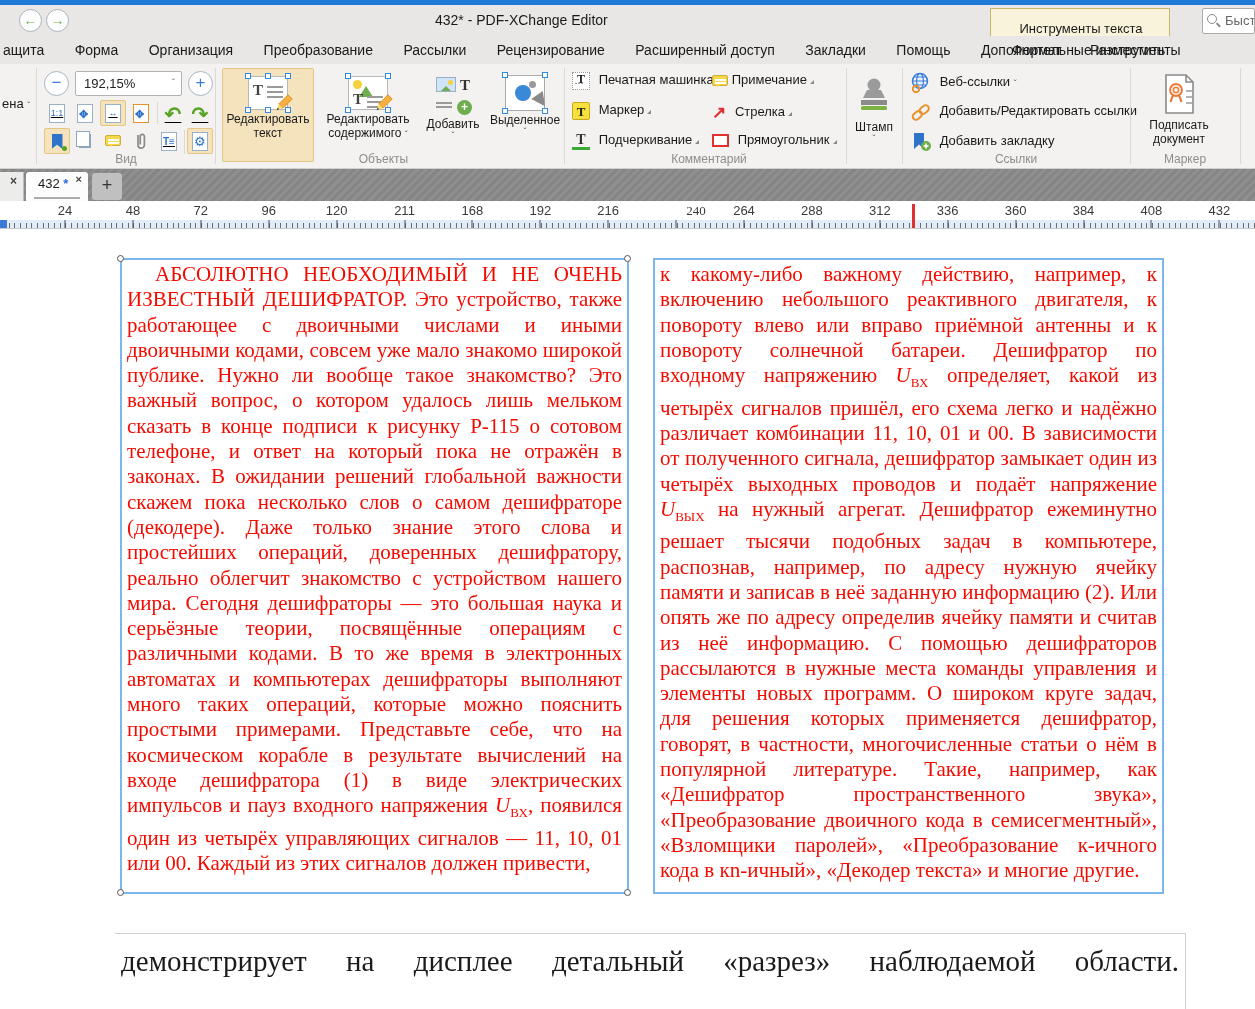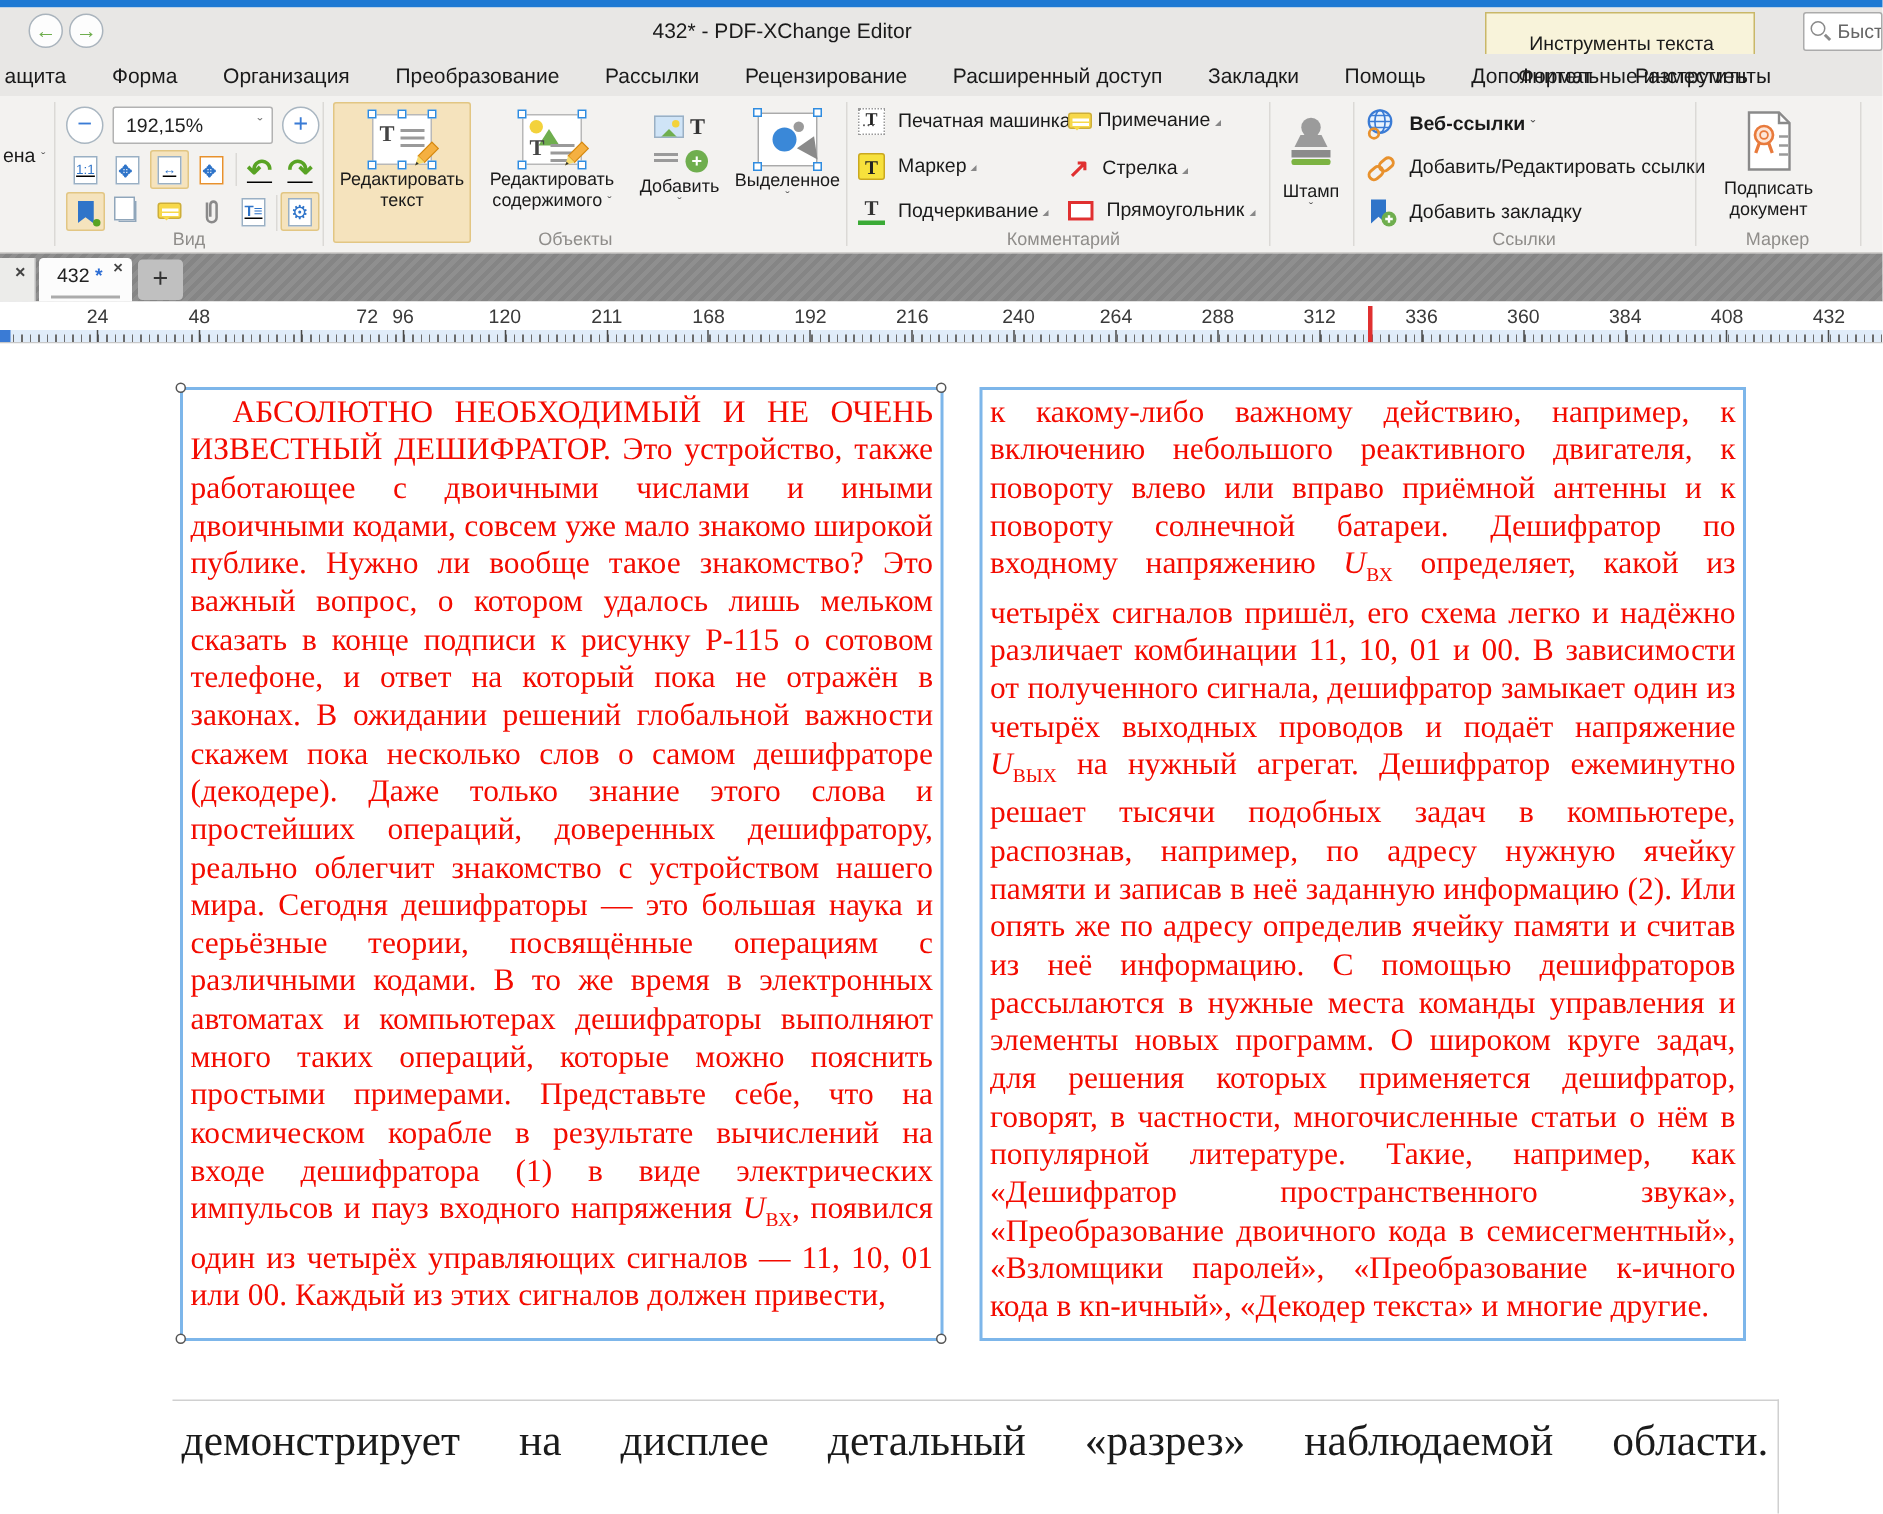--- a/index.html
+++ b/index.html
@@ -375,21 +375,21 @@
       <circle cx="18" cy="8" r="6.5" fill="#9b9b9b"></circle>
       <path d="M11 13 h14 l4 8 h-22 z" fill="#9b9b9b"></path>
       <rect x="5" y="23" width="26" height="5" fill="#8b8b8b"></rect>
       <rect x="5" y="29" width="26" height="4" rx="1.5" fill="#7cb342"></rect>
     </svg>
     <div class="lbl"><span>Штамп</span></div>
     <div class="chevd">ˇ</div>
   </div>
   <div class="gsep" style="left:902px;"></div>
 
-  <div class="linkitem" style="left:910px;top:8px;font-weight:bold;">
+  <div class="linkitem" style="left:910px;top:8px;">
     <svg width="22" height="22" viewBox="0 0 22 22">
       <circle cx="10" cy="9" r="7.5" fill="#eaf3fd" stroke="#3a7bd5" stroke-width="1.5"></circle>
       <ellipse cx="10" cy="9" rx="3.4" ry="7.5" fill="none" stroke="#3a7bd5" stroke-width="1.1"></ellipse>
       <path d="M2.5 9h15 M4 5h12 M4 13h12" stroke="#3a7bd5" stroke-width="1.1" fill="none"></path>
       <circle cx="6" cy="17" r="3.2" fill="none" stroke="#e8912d" stroke-width="1.8"></circle>
     </svg>
     <span>Веб-ссылки</span> <span class="chevd">ˇ</span>
   </div>
   <div class="linkitem" style="left:910px;top:38px;">
     <svg width="22" height="20" viewBox="0 0 22 20">
@@ -437,35 +437,35 @@
 </div>
 
 <div id="ruler" class="abs">
   <div id="ruler-band"></div>
   <div id="ruler-ticks"></div>
   <div id="ruler-labels">
       <span class="rlabel" style="left: 65px;">24</span>
       <span class="majortick" style="left: 65px;"></span>
       <span class="rlabel" style="left: 132.9px;">48</span>
       <span class="majortick" style="left: 132.9px;"></span>
-      <span class="rlabel" style="left: 200.8px; margin-left: 44px;">72</span>
+      <span class="rlabel" style="left: 200.8px;">72</span>
       <span class="majortick" style="left: 200.8px;"></span>
       <span class="rlabel" style="left: 268.7px;">96</span>
       <span class="majortick" style="left: 268.7px;"></span>
       <span class="rlabel" style="left: 336.6px;">120</span>
       <span class="majortick" style="left: 336.6px;"></span>
       <span class="rlabel" style="left: 404.5px;">211</span>
       <span class="majortick" style="left: 404.5px;"></span>
       <span class="rlabel" style="left: 472.4px;">168</span>
       <span class="majortick" style="left: 472.4px;"></span>
       <span class="rlabel" style="left: 540.3px;">192</span>
       <span class="majortick" style="left: 540.3px;"></span>
       <span class="rlabel" style="left: 608.2px;">216</span>
       <span class="majortick" style="left: 608.2px;"></span>
-      <span class="rlabel" style="left: 679px;">240</span>
+      <span class="rlabel" style="left: 696px; font-family: Liberation Serif, serif;">240</span>
       <span class="majortick" style="left: 676.1px;"></span>
       <span class="rlabel" style="left: 744px;">264</span>
       <span class="majortick" style="left: 744px;"></span>
       <span class="rlabel" style="left: 811.9px;">288</span>
       <span class="majortick" style="left: 811.9px;"></span>
       <span class="rlabel" style="left: 879.8px;">312</span>
       <span class="majortick" style="left: 879.8px;"></span>
       <span class="rlabel" style="left: 947.7px;">336</span>
       <span class="majortick" style="left: 947.7px;"></span>
       <span class="rlabel" style="left: 1015.6px;">360</span>

